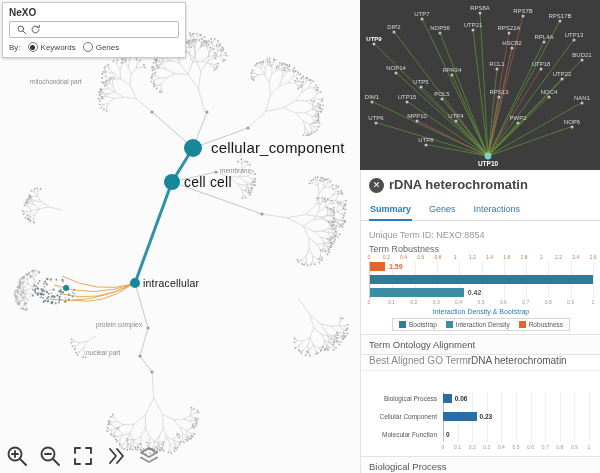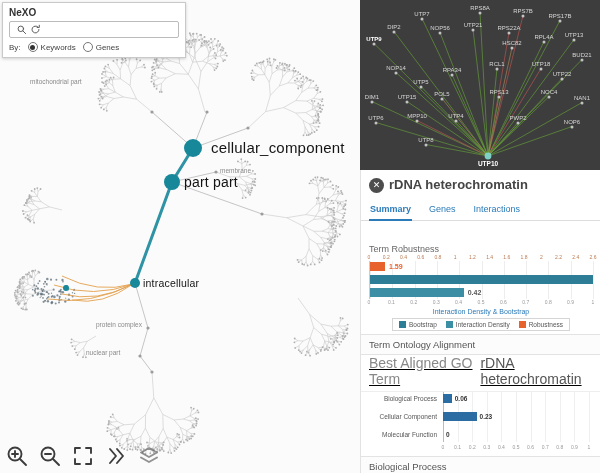--- a/index.html
+++ b/index.html
@@ -63,22 +63,22 @@
   .c1-bars em{position:absolute;font-style:normal;font-size:7px;font-weight:bold;line-height:9px;}
   .c1-xlabel{position:absolute;left:8px;top:138px;width:224px;text-align:center;font-size:7px;color:#2b7bb9;}
   #c1-legend{position:absolute;left:8px;top:148px;width:224px;display:flex;justify-content:center;}
   .lg-box{display:flex;border:1px solid #d5d5d5;padding:2px 6px;gap:9px;background:#fff;}
   .lg-item{display:flex;align-items:center;}
   .lg-item i{width:7px;height:7px;margin-right:3px;display:inline-block;}
   .lg-item u{text-decoration:none;font-size:6.5px;color:#555;}
 
   .sec-header{position:absolute;left:0;width:100%;box-sizing:border-box;padding:4px 8px;font-size:9.5px;
               color:#555;border-top:1px solid #e3e3e3;border-bottom:1px solid #e3e3e3;background:#fcfcfc;}
-  .go-row{position:absolute;left:0;width:100%;box-sizing:border-box;padding:4px 8px;font-size:14px;
-          border-bottom:1px solid #eee;display:flex;justify-content:space-between;text-decoration:underline;}
+  .go-row{position:absolute;left:0;width:100%;box-sizing:border-box;padding:4px 8px;font-size:10px;
+          border-bottom:1px solid #eee;display:flex;}
   .go-row .k{color:#888;}
   .go-row .v{color:#555;}
 
   #c2{position:absolute;left:8px;top:222px;width:224px;height:62px;}
   .c2-grid{position:absolute;left:74px;top:0;width:146px;height:50px;}
   .c2-grid i{position:absolute;top:0;width:1px;height:50px;background:#efefef;}
   .c2-grid i:first-child{background:#bbb;}
   .c2-row{position:absolute;left:0;width:100%;height:10px;}
   .c2-label{position:absolute;left:0;top:1px;width:68px;text-align:right;font-size:6.5px;color:#555;white-space:nowrap;}
   .c2-area{position:absolute;left:74px;top:0;width:146px;height:9px;}
@@ -1871,21 +1871,21 @@
         <path d="M133 284 Q 102.5 306 72 300" stroke="#e2a14e" fill="none" stroke-width="1" opacity="0.9"></path>
         <path d="M133 284 Q 90.5 305.5 48 299" stroke="#e2a14e" fill="none" stroke-width="1" opacity="0.9"></path>
         <path d="M193 148 L172 182 L135 283" stroke="#17879a" stroke-width="3" fill="none" opacity="0.9"></path>
         <circle cx="66" cy="288" r="3" fill="#17879a"></circle>
         <circle cx="193" cy="148" r="9" fill="#17879a"></circle>
         <circle cx="172" cy="182" r="8" fill="#17879a"></circle>
         <circle cx="135" cy="283" r="5" fill="#17879a"></circle>
       </svg>
     <div id="tree-labels">
         <div class="main-label" style="left: 211px; top: 139px; font-size: 15px;">cellular_component</div>
-        <div class="main-label" style="left: 184px; top: 174px; font-size: 14px;">part part</div>
+        <div class="main-label" style="left: 184px; top: 174px; font-size: 14px;">cell cell</div>
         <div class="main-label" style="left: 143px; top: 277px; font-size: 10.5px;">intracellular</div>
         <div class="minor-label" style="left: 30px; top: 78px;">mitochondrial part</div>
         <div class="minor-label" style="left: 220px; top: 167px;">membrane</div>
         <div class="minor-label" style="left: 96px; top: 321px;">protein complex</div>
         <div class="minor-label" style="left: 86px; top: 349px;">nuclear part</div>
       </div>
 
     <div class="search-card">
       <div class="search-title">NeXO</div>
       <div class="search-row">
@@ -2053,20 +2053,21 @@
   <div class="details">
     <span class="close-btn">✕</span>
     <div class="details-title">rDNA heterochromatin</div>
 
     <div class="tabs">
       <span class="tab active">Summary</span>
       <span class="tab">Genes</span>
       <span class="tab">Interactions</span>
     </div>
 
+    <div class="term-id">Unique Term ID: NEXO:8854</div>
     <div class="rob-label">Term Robustness</div>
 
     <div id="c1">
         <div class="c1-axis top">
           <span style="left: 0%;">0</span>
           <span style="left: 7.69231%;">0.2</span>
           <span style="left: 15.3846%;">0.4</span>
           <span style="left: 23.0769%;">0.6</span>
           <span style="left: 30.7692%;">0.8</span>
           <span style="left: 38.4615%;">1</span>

